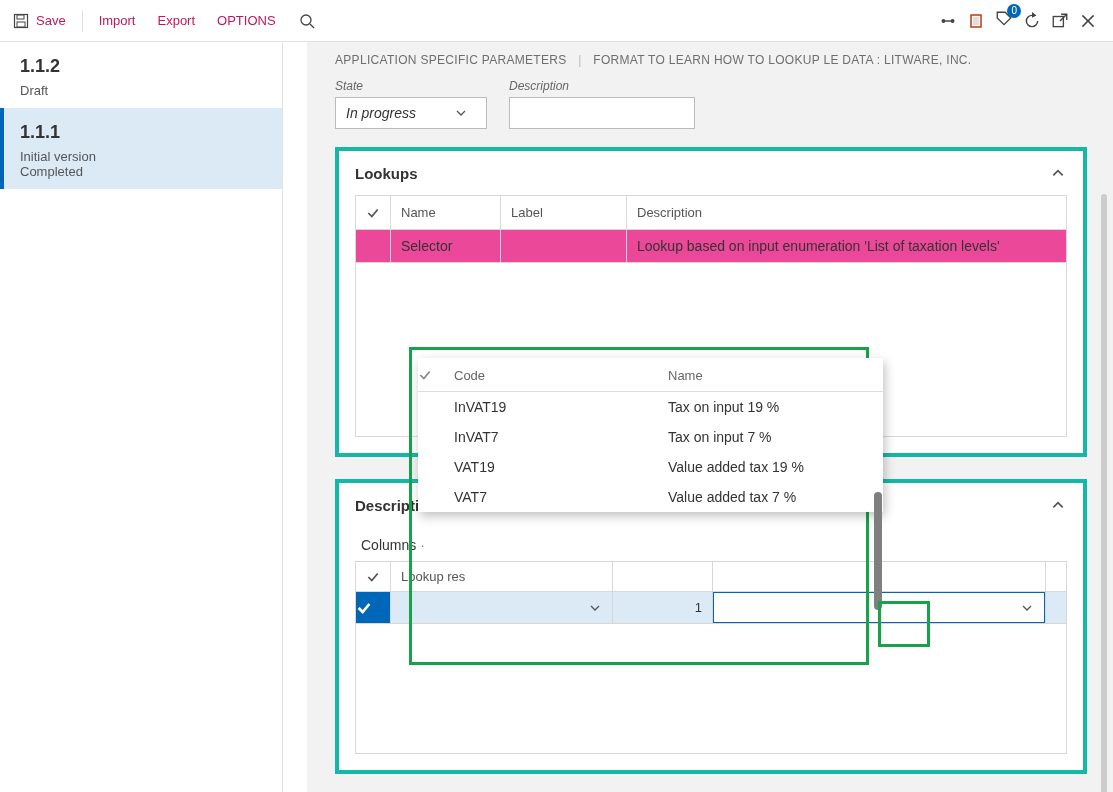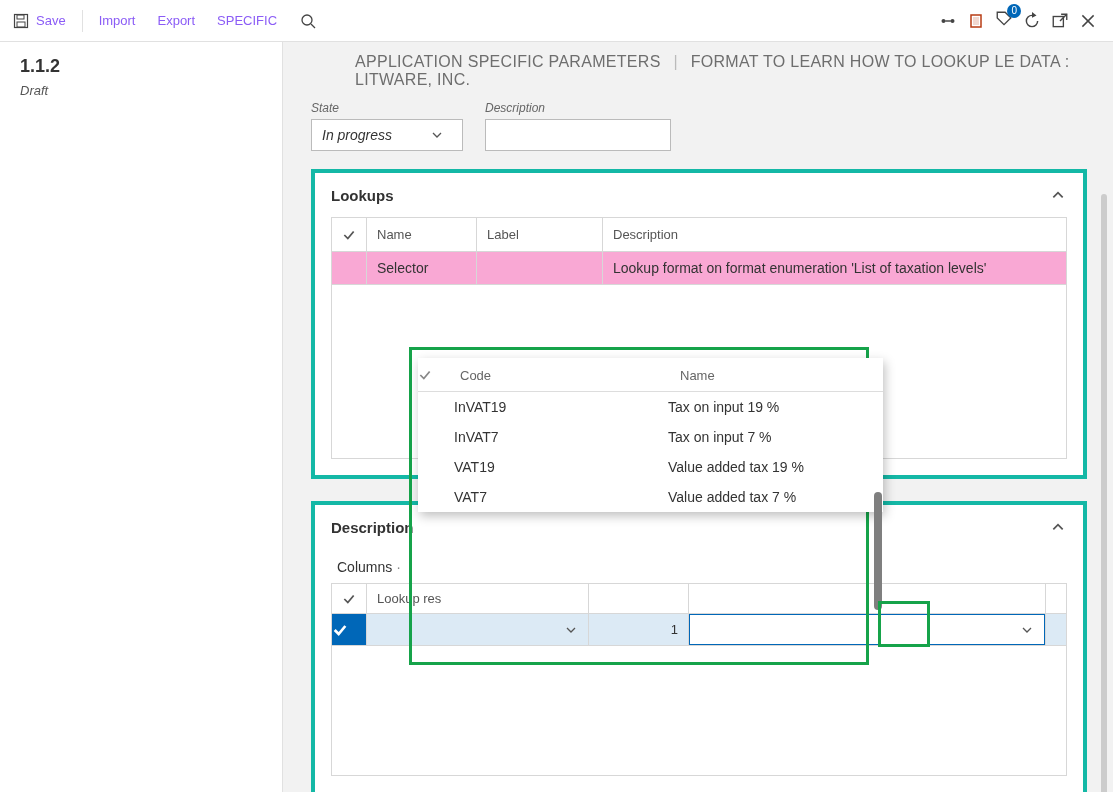--- a/index.html
+++ b/index.html
@@ -1,64 +1,64 @@
 <!DOCTYPE html>
 <html><head>
 <meta charset="utf-8">
 <style>
   * { box-sizing: border-box; font-family: "Segoe UI", Arial, sans-serif; }
   body { margin:0; padding:0; width:1113px; height:792px; background:#fff; color:#333; font-size:13px; overflow:hidden; position:relative;}
   .toolbar { height:42px; border-bottom:1px solid #e1e1e1; display:flex; align-items:center; padding:0 2px;}
   .tool-left { display:flex; align-items:center; gap:2px; }
-  .tb-btn { padding:6px 10px; display:flex; align-items:center; gap:6px; color:#8b5cf6; cursor:pointer;}
+  .tb-btn { padding:6px 10px; display:flex; align-items:center; gap:6px; color:#be185d; cursor:pointer;}
   .tb-sep { width:1px; height:22px; background:#e1e1e1; margin:0 4px;}
   .tool-right { margin-left:auto; display:flex; align-items:center; gap:10px; padding-right:14px;}
   .ico { display:inline-flex; align-items:center; justify-content:center; width:18px; height:18px;}
   .save-ico svg, .mag svg, .o-ico svg { width:16px; height:16px; }
   .badge-wrap{ position:relative;}
   .badge{ position:absolute; top:-6px; right:-8px; background:#0067b8; color:#fff; font-size:10px; border-radius:8px; padding:0 4px; line-height:14px;}
-  .main { display:flex; height:calc(792px - 42px);}
+  .main { display:flex; height:calc(792px - 42px);gap:24px;}
   .sidebar { width:283px; border-right:1px solid #e1e1e1; background:#fff;}
   .sb-item { padding:14px 20px 10px 20px; border-bottom:0;}
   .sb-header { font-size:18px; font-weight:600; margin-bottom:6px;}
-  .sb-sub { color:#555; font-size:13px;font-style:italic;}
+  .sb-sub { color:#555; font-size:13px;}
   .sb-selected { background:#dceaf5; border-left:4px solid #0067b8; padding-left:16px;}
   .content { flex:1; background:#f2f2f2; padding:0; position:relative;}
   .content-inner{ padding:11px 26px 0 28px;}
-  .bchead { color:#6e6e6e; font-size:16px; letter-spacing:.3px; margin-bottom:12px;margin-left:44px;}
+  .bchead { color:#6e6e6e; font-size:12px; letter-spacing:.3px; margin-bottom:12px;}
   .bchead span.sep{ margin:0 8px; color:#bbb;}
   .form-row { display:flex; gap:22px; margin-bottom:18px;font-style:italic;}
   .form-field label{ display:block; color:#666; font-size:12px; margin-bottom:4px;}
   .select-box, .text-box { background:#fff; border:1px solid #bbb; height:32px; display:flex; align-items:center; padding:0 10px; font-size:14px; }
   .select-box{ width:152px; justify-content:space-between; cursor:pointer; padding-right:16px;}
   .text-box{ width:186px;}
   .panel { background:#fff; border:4px solid #14b8a6; margin-bottom:22px;}
   .panel-header { padding:13px 16px; font-size:15px; font-weight:600; display:flex; align-items:center; cursor:pointer;}
   .panel-header .chev{ margin-left:auto; }
   .lookups-body{ padding:0 16px 16px 16px;}
   table.grid { width:100%; border-collapse:collapse; border:1px solid #d7d7d7; }
   table.grid th{ background:#fff; border:1px solid #d7d7d7; text-align:left; font-weight:400; color:#555; font-size:13px; padding:8px 10px; height:34px;}
   table.grid td{ border:1px solid #d7d7d7; padding:8px 10px; font-size:14px;}
-  table.grid tr.row-sel td{ background:#f9a8d4;}
+  table.grid tr.row-sel td{ background:#ec4899;}
   th.check-col, td.check-col{ width:34px; text-align:center;}
   .grid-pad{ height:174px; border:1px solid #d7d7d7; border-top:none;}
   .conditions-body{ padding:0 16px 16px 16px;}
   .cond-toolbar{ padding:10px 6px 8px 6px; color:#333; font-size:14px;}
   table.cond { width:100%; border-collapse:collapse; }
   table.cond th{ border:1px solid #d7d7d7; text-align:left; font-weight:400; color:#555; font-size:13px; padding:6px 10px; height:30px;}
   table.cond td{ border:1px solid #d7d7d7; padding:0; height:32px;}
   .sel-row td:first-child{ background:#0067b8; text-align:center;}
   .sel-row td{ background:#dceaf5;}
   .cell-input{ display:flex; align-items:center; height:100%; padding:0 8px; justify-content:flex-end;}
   .in-focus{ border:1px solid #0067b8; background:#fff; height:100%; display:flex; align-items:center; padding:0 8px;}
   .dd-chev{ margin-left:auto; }
   .cond-pad{ height:130px; border:1px solid #d7d7d7; border-top:none;}
   .scrollbar-v{ position:absolute; right:6px; top:152px; width:6px; height:620px; background:#ccc; border-radius:3px;}
   .dropdown-popup{ position:absolute; left:418px; top:358px; width:465px; background:#fff; box-shadow:2px 4px 10px rgba(0,0,0,.25); z-index:10;}
-  .dd-head{ display:flex; gap:6px; border-bottom:1px solid #ddd; padding:10px 0 8px 0;}
+  .dd-head{ display:flex; gap:0; border-bottom:1px solid #ddd; padding:10px 0 8px 0;}
   .dd-head .cchk{ width:36px; text-align:center; color:#888;}
   .dd-head .ccol{ color:#666; font-size:13px;}
   .dd-head .ccode{ width:214px;}
   .dd-row{ display:flex; padding:7px 0; font-size:14px; cursor:pointer;}
   .dd-row .cchk{ width:36px;}
   .dd-row .ccode{ width:214px; padding-left:0;}
   .dd-scroll{ position:absolute; right:1px; top:134px; width:8px; height:118px; background:#7f7f7f; border-radius:4px;}
   .hl-big{ position:absolute; border:3px solid #16a34a; z-index:5; pointer-events:none;}
   .hl-small{ position:absolute; border:3px solid #16a34a; z-index:20; pointer-events:none;}
   svg { display:block;}
@@ -79,21 +79,21 @@
       <span>Save</span>
     </div>
     <div class="tb-sep"></div>
     <div class="tb-btn">
       <span>Import</span>
     </div>
     <div class="tb-btn">
       <span>Export</span>
     </div>
     <div class="tb-btn">
-      <span>SPECIFIC</span>
+      <span>OPTIONS</span>
     </div>
     <div class="tb-btn">
       <span class="ico mag">
         <svg viewBox="0 0 16 16">
             <circle cx="7" cy="7" r="5" fill="none" stroke="#444" stroke-width="1.3"></circle>
             <line x1="11" y1="11" x2="15" y2="15" stroke="#444" stroke-width="1.3"></line>
           </svg>
       </span>
     </div>
   </div>
@@ -140,20 +140,25 @@
     </span>
   </div>
 </div>
 
 <div class="main">
 
   <div class="sidebar">
     <div class="sb-item">
       <div class="sb-header">1.1.2</div>
       <div class="sb-sub">Draft</div>
+    </div>
+    <div class="sb-item sb-selected">
+      <div class="sb-header">1.1.1</div>
+      <div class="sb-sub">Initial version</div>
+      <div class="sb-sub">Completed</div>
     </div>
   </div>
 
   <div class="content">
     <div class="scrollbar-v"></div>
     <div class="content-inner">
       <div class="bchead">
         <span>APPLICATION SPECIFIC PARAMETERS</span>
         <span class="sep">|</span>
         <span>FORMAT TO LEARN HOW TO LOOKUP LE DATA : LITWARE, INC.</span>
@@ -200,21 +205,21 @@
                 <th style="width:110px">Name</th>
                 <th style="width:126px">Label</th>
                 <th>Description</th>
               </tr>
             </thead>
             <tbody>
               <tr class="row-sel">
                 <td class="check-col"></td>
                 <td>Selector</td>
                 <td></td>
-                <td>Lookup format on format enumeration 'List of taxation levels'</td>
+                <td>Lookup based on input enumeration 'List of taxation levels'</td>
               </tr>
             </tbody>
           </table>
           <div class="grid-pad"></div>
         </div>
       </div>
 
       <div class="panel">
         <div class="panel-header">
           <span>Description</span>

